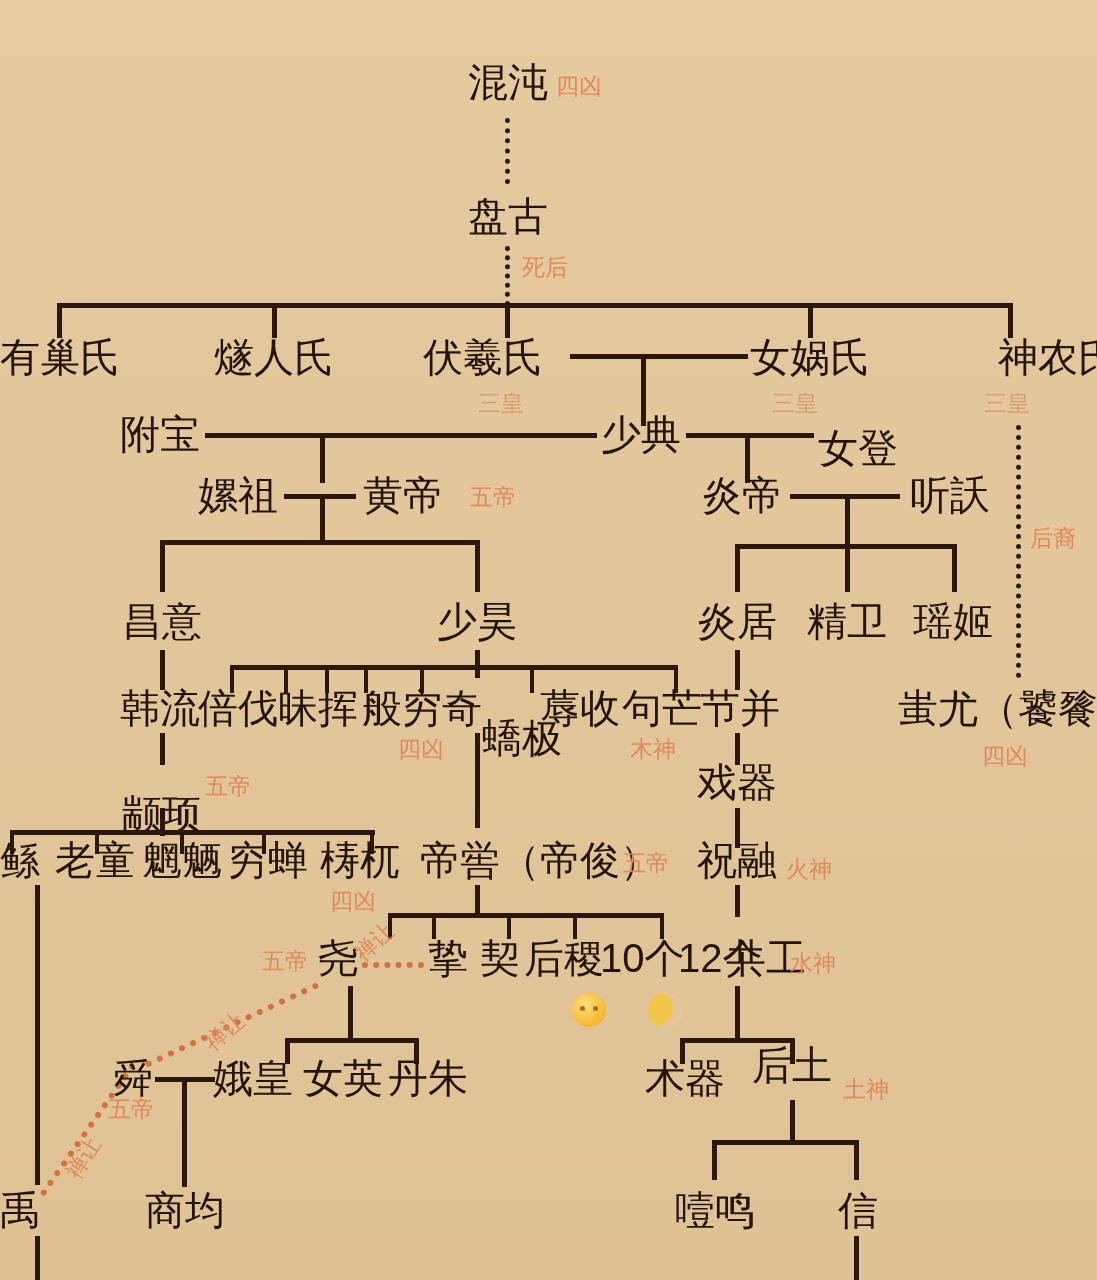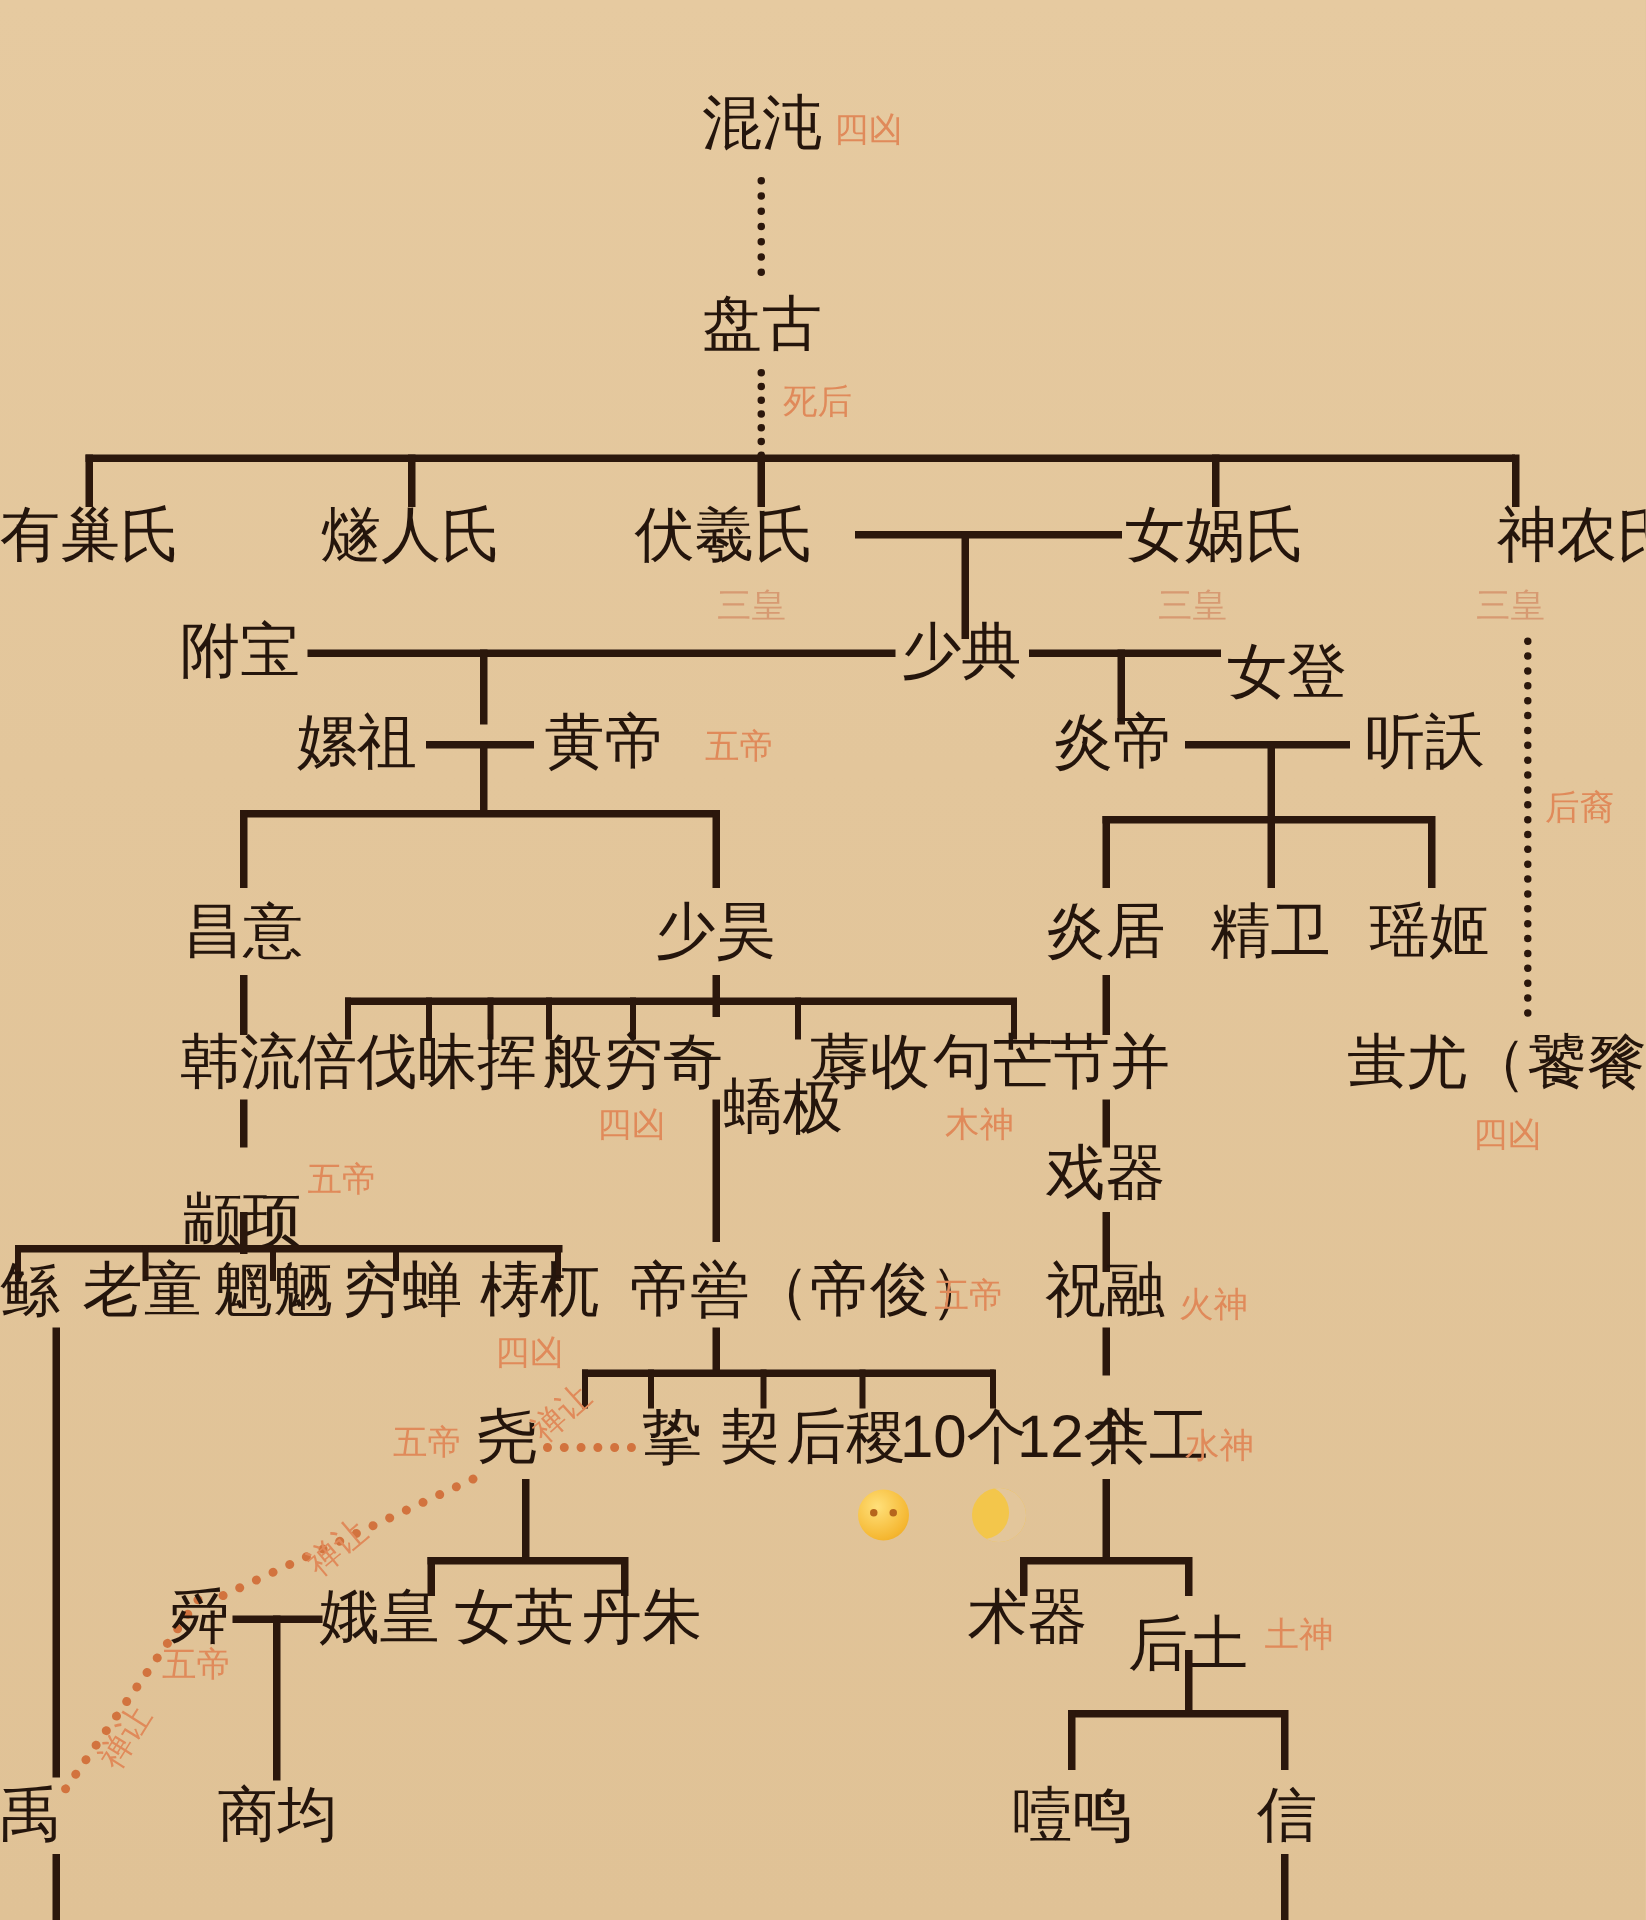--- a/index.html
+++ b/index.html
@@ -212,21 +212,21 @@
   <div class="h" style="left:680px;top:1038px;width:110px;"></div>
   <div class="v" style="left:680px;top:1038px;height:26px;"></div>
   <div class="v" style="left:790px;top:1038px;height:26px;"></div>
 
   <div class="node" style="left:113px;top:1058px;">舜</div>
   <div class="tag" style="left:108px;top:1098px;">五帝</div>
   <div class="node" style="left:213px;top:1058px;">娥皇</div>
   <div class="node" style="left:303px;top:1058px;">女英</div>
   <div class="node" style="left:388px;top:1058px;">丹朱</div>
   <div class="node" style="left:645px;top:1058px;">术器</div>
-  <div class="node" style="left:752px;top:1076px;">后土</div>
+  <div class="node" style="left:752px;top:1045px;">后土</div>
   <div class="tag" style="left:843px;top:1078px;">土神</div>
 
   <div class="h" style="left:155px;top:1077px;width:60px;"></div>
   <div class="v" style="left:182px;top:1077px;height:110px;"></div>
 
   <div class="v" style="left:790px;top:1100px;height:42px;"></div>
   <div class="h" style="left:712px;top:1140px;width:145px;"></div>
   <div class="v" style="left:712px;top:1140px;height:40px;"></div>
   <div class="v" style="left:854px;top:1140px;height:40px;"></div>
 

